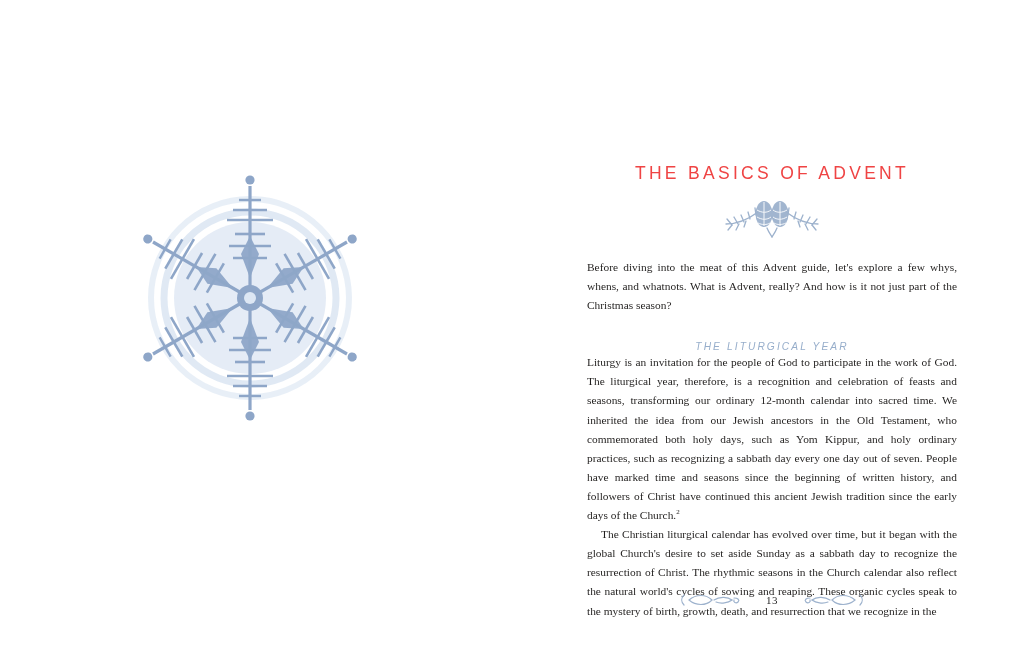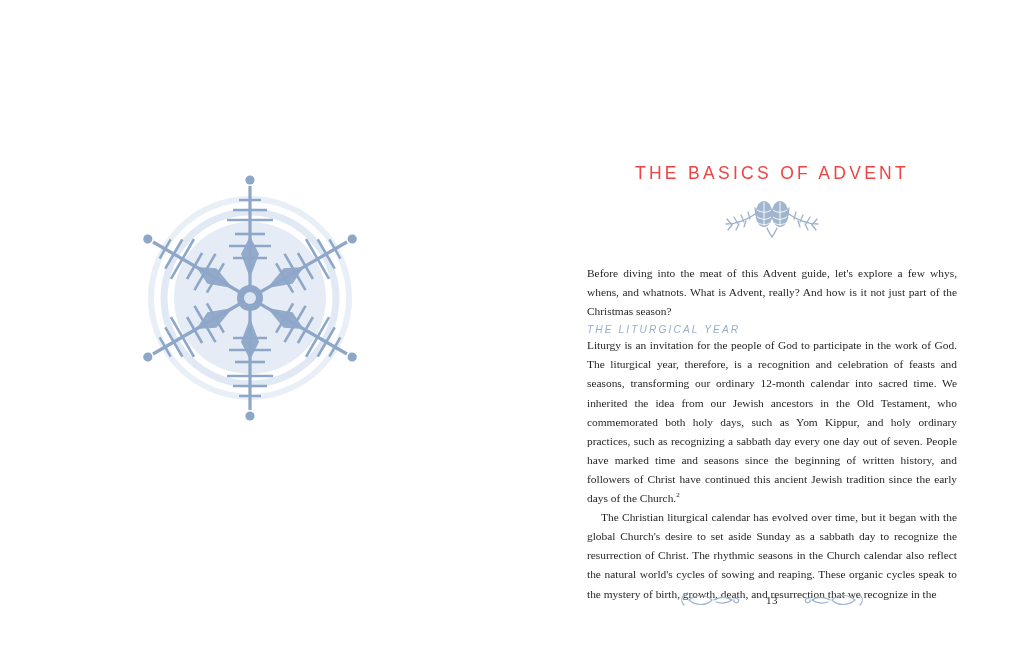--- a/index.html
+++ b/index.html
@@ -67,42 +67,43 @@
     display: flex;
     justify-content: center;
   }
   .title-ornament svg {
     display: block;
   }
 
   .body-col {
     position: absolute;
     left: 75px;
-    top: 264px;
+    top: 258px;
     width: 370px;
   }
   .body-col p {
     margin: 0;
     font-family: "Liberation Serif", serif;
     font-size: 11.4px;
     line-height: 19.1px;
     text-align: justify;
     color: #211f1e;
     hyphens: none;
   }
   .body-col p.indent {
     text-indent: 14px;
   }
   .section-head {
-    margin: 3px 0 1px 0;
+    margin: 26px 0 1px 0;
     font-family: "Liberation Sans", sans-serif;
     font-style: italic;
     font-size: 10.2px;
     letter-spacing: 2.1px;
     color: #97aecb;
+    text-align: center;
   }
   sup {
     font-size: 7px;
     vertical-align: super;
     line-height: 0;
   }
 
   .page-footer {
     position: absolute;
     left: 75px;

